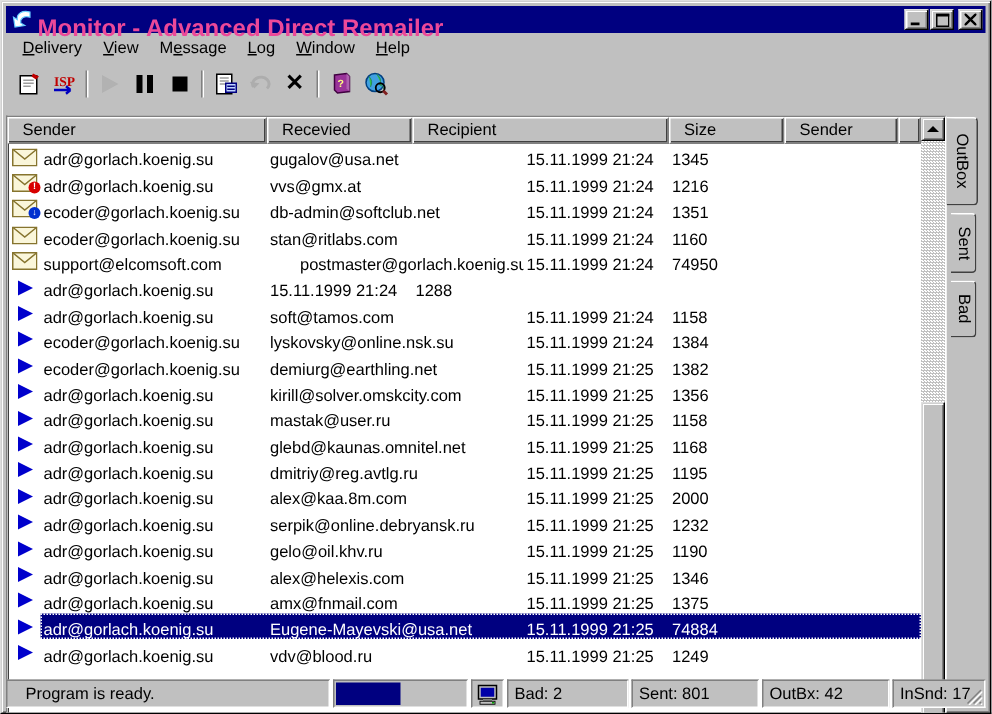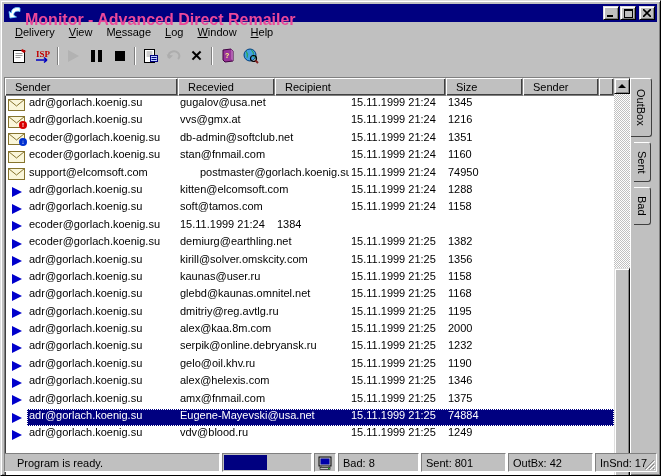--- a/index.html
+++ b/index.html
@@ -47,21 +47,21 @@
     padding:2px 0 0 9px;background:#c0c0c0;white-space:nowrap;overflow:hidden;}
   .c0{width:151px;}.c1{width:171px;}.c2{width:97px;}.c3{width:77px;}.c4{width:76px;}
   .hc0{width:173px;}.hc1{width:171px;}.hc2{width:97px;}.hc3{width:77px;}.hc4{width:76px;}
   .hfill{flex:1;}
   .lv-rows{flex:1;display:flex;flex-direction:column;}
   .lv-row{height:17.4px;flex:0 0 17.4px;display:flex;align-items:center;white-space:nowrap;}
   .ric{width:22px;flex:0 0 22px;display:flex;align-items:center;justify-content:center;position:relative;}
   .badge{position:absolute;right:0;bottom:-1px;width:8px;height:8px;border-radius:50%;
     color:#fff;font-size:6px;line-height:8px;text-align:center;font-weight:bold;}
   .tri{width:0;height:0;border-left:10px solid #0000cc;border-top:5px solid transparent;border-bottom:5px solid transparent;margin-left:2px;}
-  .row-main{flex:1;display:flex;height:100%;align-items:flex-start;}
+  .row-main{flex:1;display:flex;height:100%;align-items:flex-end;}
   .row-main.selected{background:#000080;color:#fff;outline:1px dotted #fff;outline-offset:-1px;}
   .cell{overflow:hidden;padding-left:2px;}
   
   .vscroll{width:16px;flex:0 0 16px;display:flex;flex-direction:column;
     background-image:repeating-conic-gradient(#fff 0% 25%, #c0c0c0 0% 50%);background-size:2px 2px;}
   .sb-btn{height:16px;flex:0 0 16px;background:#c0c0c0;border:1px solid;border-color:#dfdfdf #000 #000 #dfdfdf;
     box-shadow:inset 1px 1px 0 #fff, inset -1px -1px 0 #808080;display:flex;align-items:center;justify-content:center;}
   .sb-spacer{height:174px;flex:0 0 174px;}
   .sb-thumb{flex:1;background:#c0c0c0;border:1px solid;border-color:#dfdfdf #000 #000 #dfdfdf;
     box-shadow:inset 1px 1px 0 #fff, inset -1px -1px 0 #808080;}
@@ -253,21 +253,21 @@
             </div>
             <div class="lv-row">
               <span class="ric">
                 <svg width="17" height="12" viewBox="0 0 17 12">
                   <rect x="0.5" y="0.5" width="16" height="11" fill="#faf6da" stroke="#86742e"></rect>
                   <path d="M0.5,0.5 L8.5,7 L16.5,0.5" fill="none" stroke="#86742e"></path>
                 </svg>
               </span>
               <div class="row-main">
                 <span class="cell c0">ecoder@gorlach.koenig.su</span>
-                <span class="cell c1">stan@fnmail.com</span>
+                <span class="cell c1">stan@ritlabs.com</span>
                 <span class="cell c2">15.11.1999 21:24</span>
                 <span class="cell c3">1160</span>
                 <span class="cell c4"></span>
               </div>
             </div>
             <div class="lv-row">
               <span class="ric">
                 <svg width="17" height="12" viewBox="0 0 17 12">
                   <rect x="0.5" y="0.5" width="16" height="11" fill="#faf6da" stroke="#86742e"></rect>
                   <path d="M0.5,0.5 L8.5,7 L16.5,0.5" fill="none" stroke="#86742e"></path>
@@ -280,21 +280,20 @@
                 <span class="cell c3">74950</span>
                 <span class="cell c4"></span>
               </div>
             </div>
             <div class="lv-row">
               <span class="ric">
                 <span class="tri"></span>
               </span>
               <div class="row-main">
                 <span class="cell c0">adr@gorlach.koenig.su</span>
-                <span class="cell c1">kitten@elcomsoft.com</span>
                 <span class="cell c2">15.11.1999 21:24</span>
                 <span class="cell c3">1288</span>
                 <span class="cell c4"></span>
               </div>
             </div>
             <div class="lv-row">
               <span class="ric">
                 <span class="tri"></span>
               </span>
               <div class="row-main">
@@ -304,20 +303,21 @@
                 <span class="cell c3">1158</span>
                 <span class="cell c4"></span>
               </div>
             </div>
             <div class="lv-row">
               <span class="ric">
                 <span class="tri"></span>
               </span>
               <div class="row-main">
                 <span class="cell c0">ecoder@gorlach.koenig.su</span>
+                <span class="cell c1">lyskovsky@online.nsk.su</span>
                 <span class="cell c2">15.11.1999 21:24</span>
                 <span class="cell c3">1384</span>
                 <span class="cell c4"></span>
               </div>
             </div>
             <div class="lv-row">
               <span class="ric">
                 <span class="tri"></span>
               </span>
               <div class="row-main">
@@ -339,21 +339,21 @@
                 <span class="cell c3">1356</span>
                 <span class="cell c4"></span>
               </div>
             </div>
             <div class="lv-row">
               <span class="ric">
                 <span class="tri"></span>
               </span>
               <div class="row-main">
                 <span class="cell c0">adr@gorlach.koenig.su</span>
-                <span class="cell c1">kaunas@user.ru</span>
+                <span class="cell c1">mastak@user.ru</span>
                 <span class="cell c2">15.11.1999 21:25</span>
                 <span class="cell c3">1158</span>
                 <span class="cell c4"></span>
               </div>
             </div>
             <div class="lv-row">
               <span class="ric">
                 <span class="tri"></span>
               </span>
               <div class="row-main">
@@ -490,21 +490,21 @@
     <div class="sp sp-icon">
       <svg width="14" height="14" viewBox="0 0 14 14">
         <rect x="1" y="1" width="12" height="9" fill="#c0c0c0" stroke="#000"></rect>
         <rect x="2.5" y="2.5" width="9" height="6" fill="#0000a8"></rect>
         <rect x="4" y="10" width="6" height="1.5" fill="#808080"></rect>
         <rect x="2" y="11.5" width="10" height="2" fill="#c0c0c0" stroke="#000" stroke-width="0.6"></rect>
         <rect x="10" y="12" width="1.5" height="1" fill="#00a000"></rect>
       </svg>
     </div>
     <div class="sp sp-bad">
-        <span>Bad: 8</span>
+        <span>Bad: 2</span>
       </div>
     <div class="sp sp-sent">
         <span>Sent: 801</span>
       </div>
     <div class="sp sp-outbx">
         <span>OutBx: 42</span>
       </div>
     <div class="sp sp-insnd">
         <span>InSnd: 17</span>
       <span class="grip">

